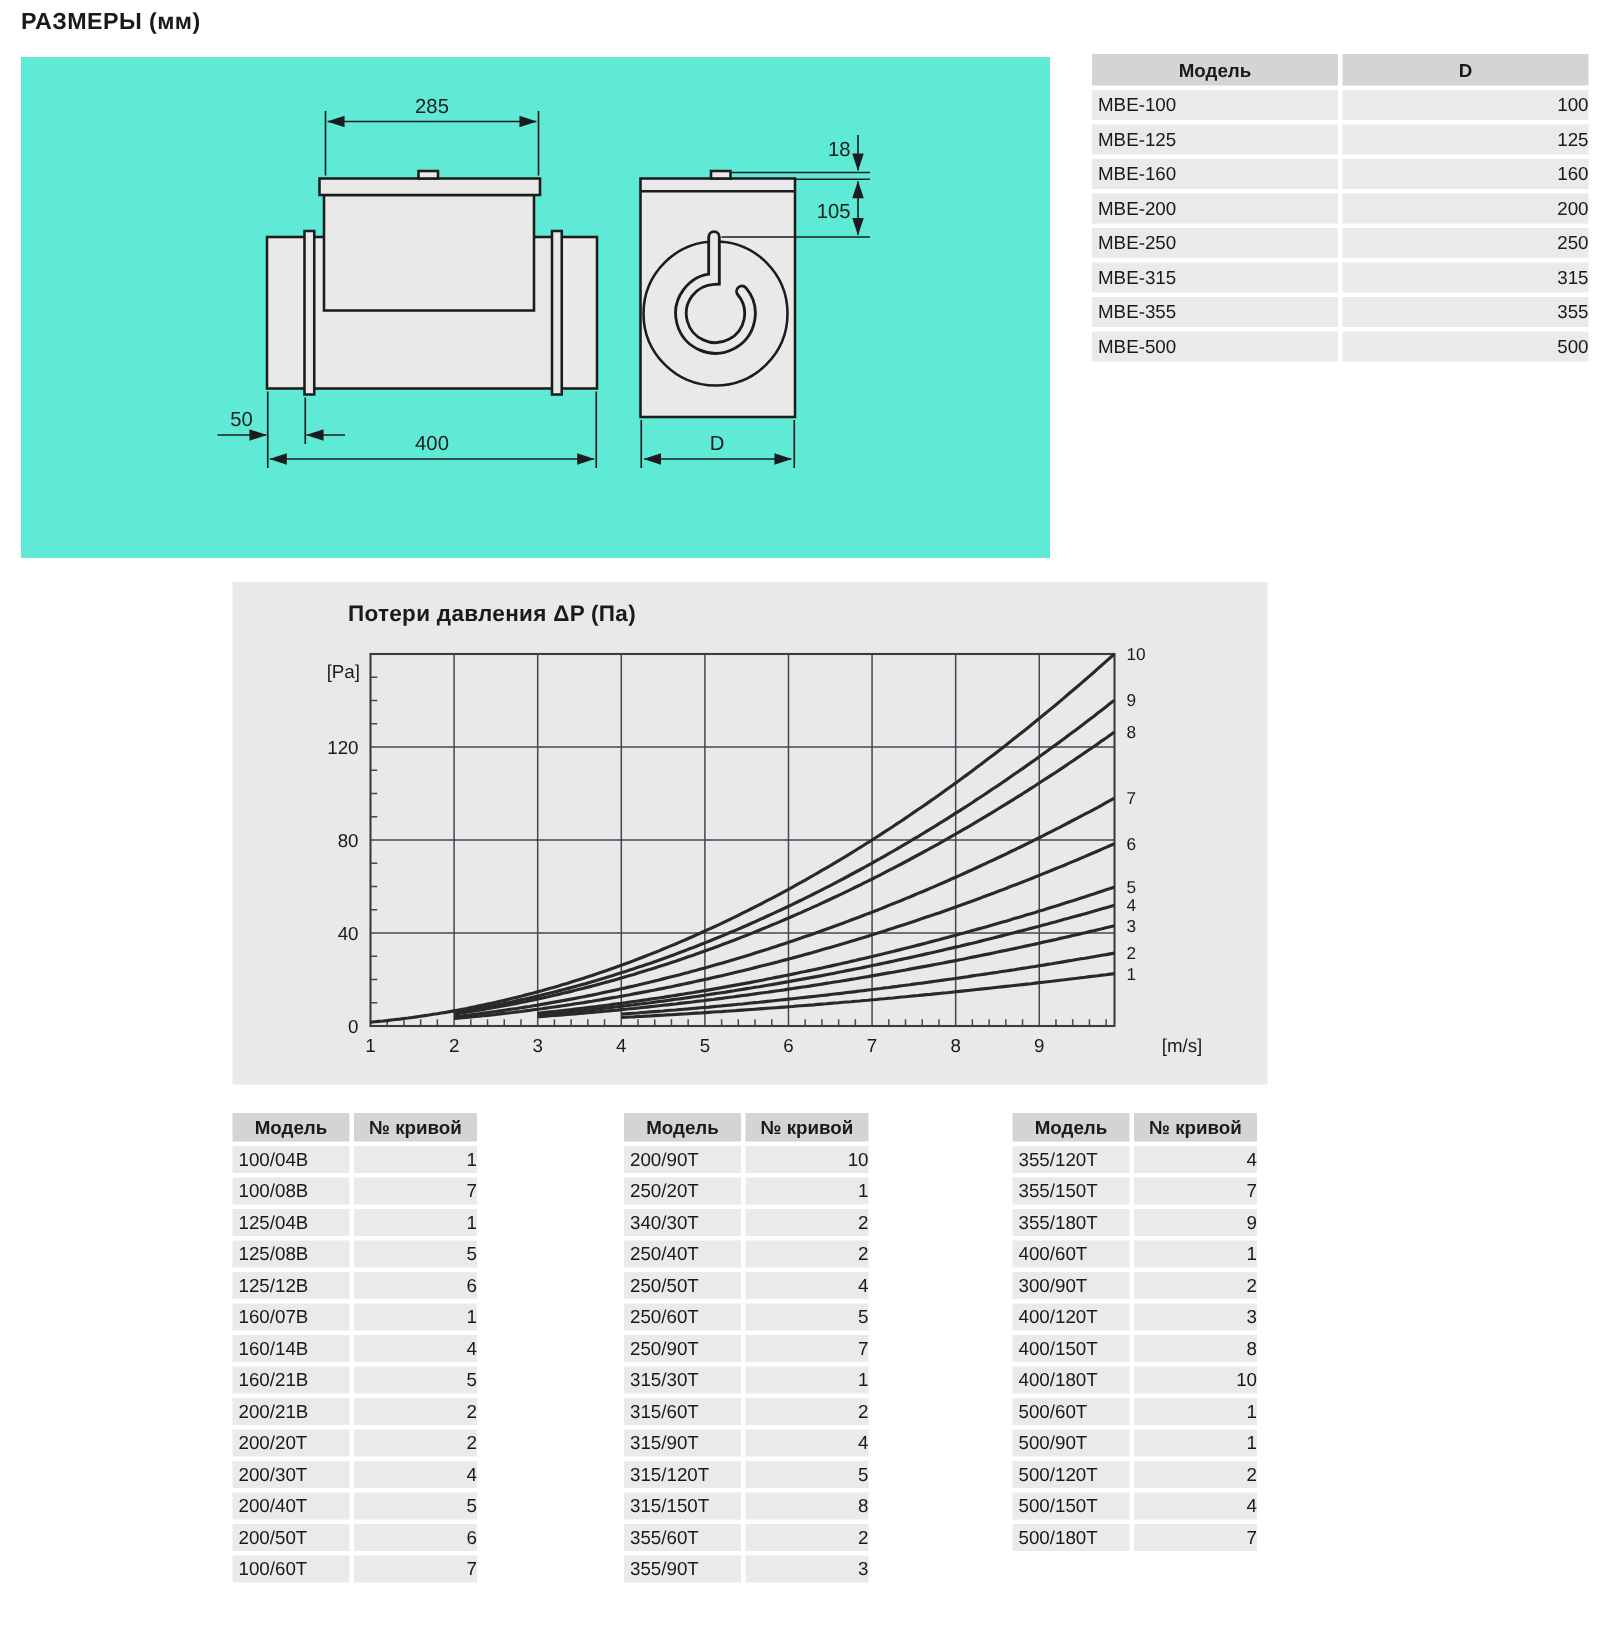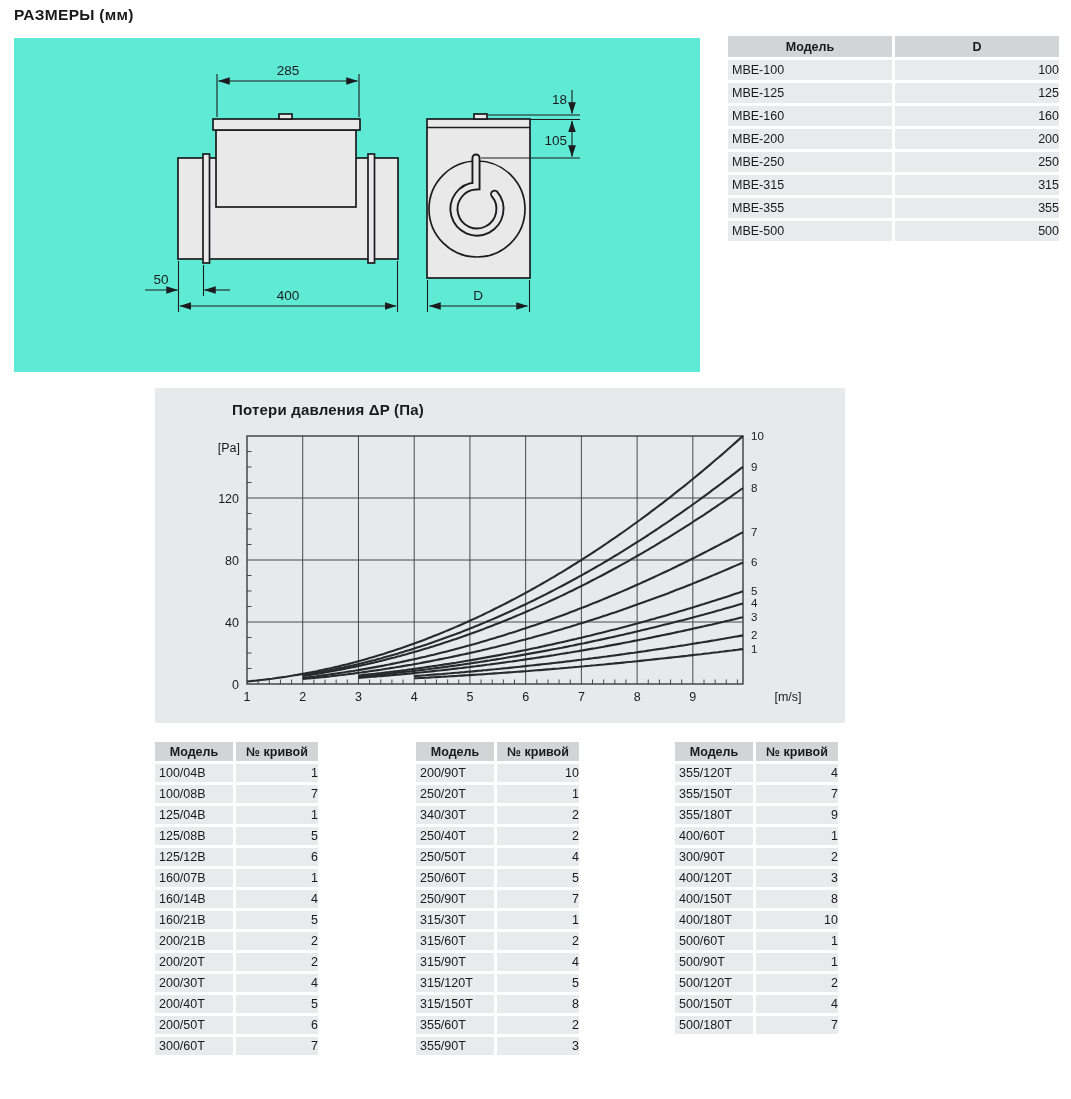--- a/index.html
+++ b/index.html
@@ -329,21 +329,21 @@
         </tr>
         <tr>
           <td>200/40Т</td>
           <td>5</td>
         </tr>
         <tr>
           <td>200/50Т</td>
           <td>6</td>
         </tr>
         <tr>
-          <td>300/60Т</td>
+          <td>100/60Т</td>
           <td>7</td>
         </tr>
       </tbody>
     </table>
   <table id="curve-table-2" class="curve-table">
       <colgroup>
         <col>
         <col>
       </colgroup>
       <thead>

